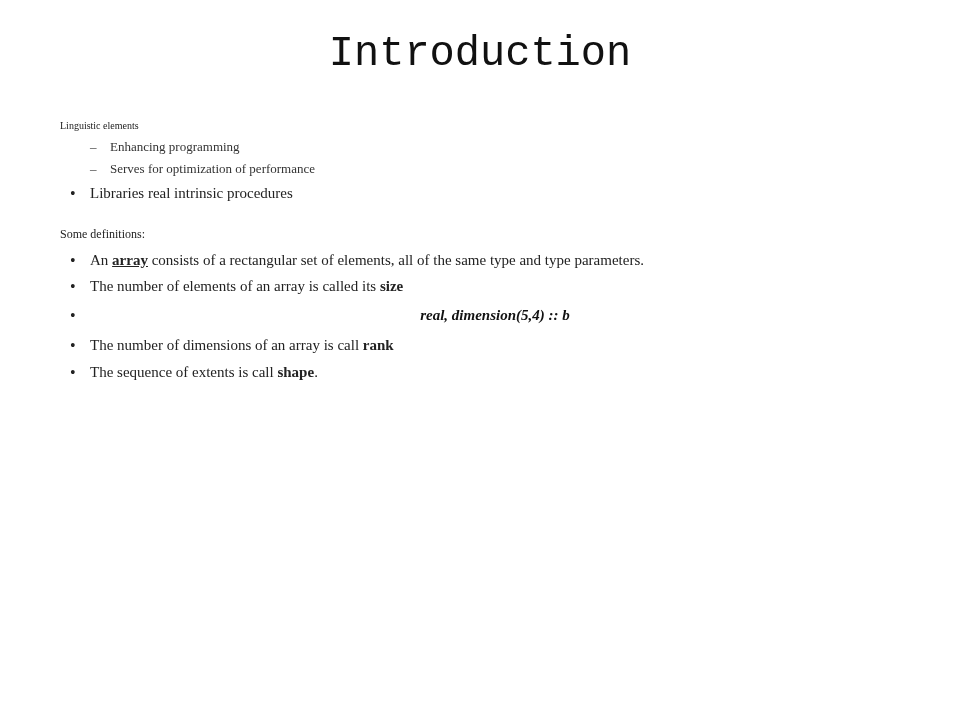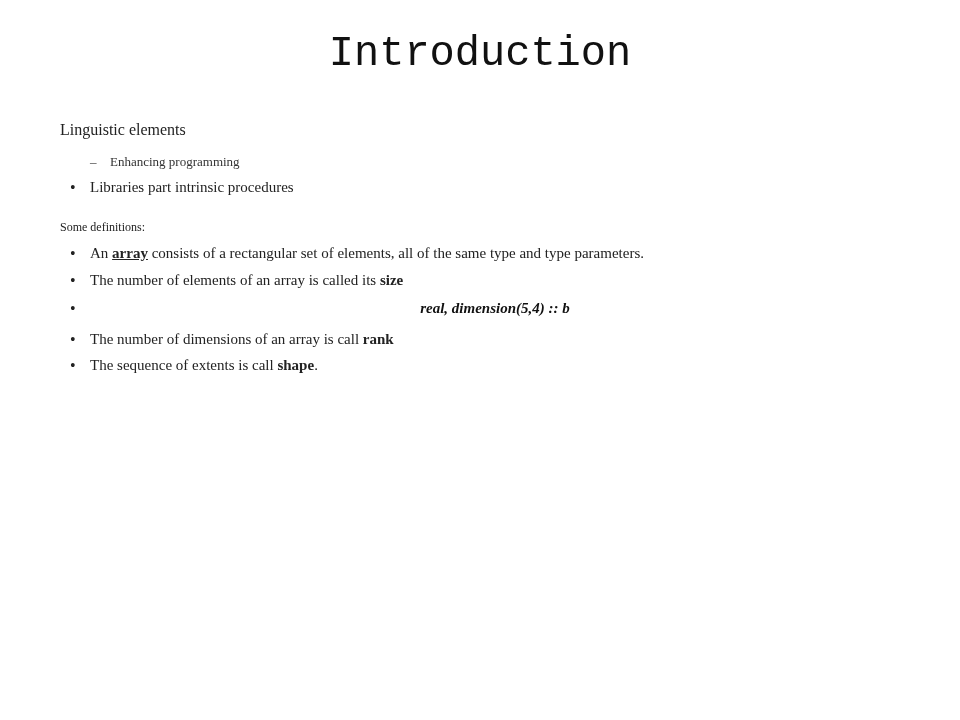--- a/index.html
+++ b/index.html
@@ -29,22 +29,22 @@
     .content {
       font-size: 15px;
       line-height: 1.5;
     }
 
     .section {
       margin-bottom: 20px;
     }
 
     .plain-item {
-      margin-bottom: 10px;
-      font-size: 16px;
+      margin-bottom: 4px;
+      font-size: 10px;
     }
 
     .sub-list {
       list-style: none;
       margin-left: 30px;
       margin-top: 2px;
       margin-bottom: 2px;
     }
 
     .sub-list li {
@@ -112,25 +112,26 @@
 <body>
 
 <h1 class="page-title">Introduction</h1>
 
 <div class="content">
 
   <div class="section">
     <div class="plain-item">Linguistic elements</div>
     <ul class="sub-list">
       <li>Enhancing programming</li>
+      <li>Serves for optimization of performance</li>
     </ul>
 
     <ul class="bullet-list">
       <li>
-        <span>Libraries part intrinsic procedures</span>
+        <span>Libraries real intrinsic procedures</span>
       </li>
     </ul>
   </div>
 
   <div class="section">
     <div class="definitions-label">Some definitions:</div>
 
     <ul class="bullet-list">
 
       <li>

